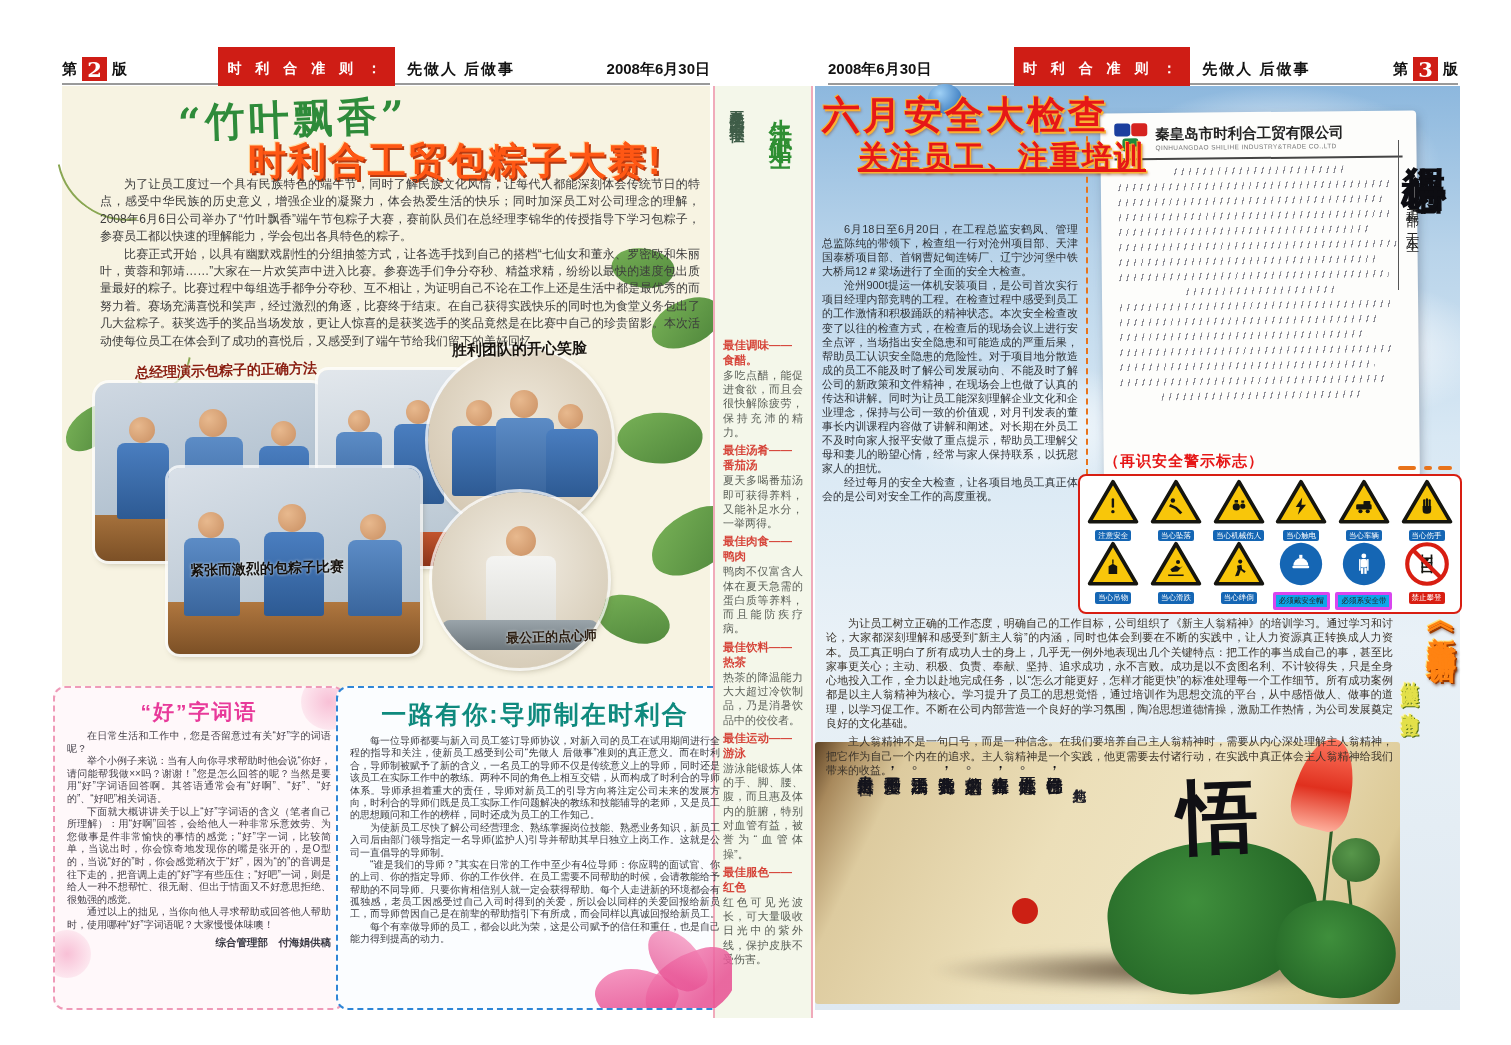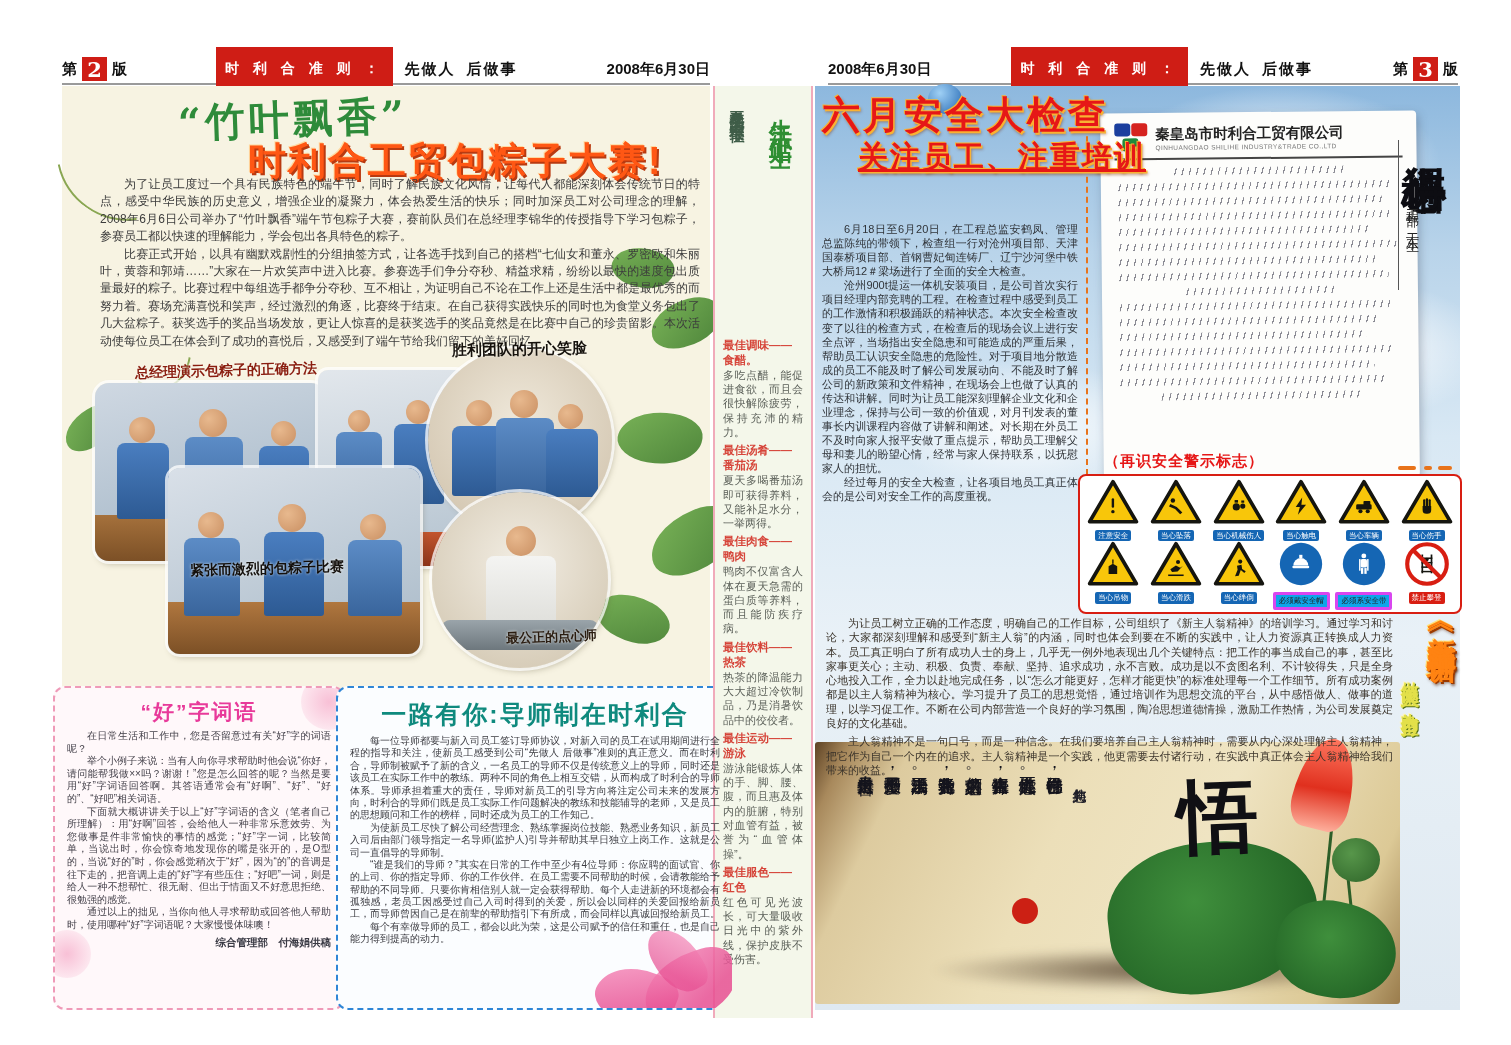--- a/index.html
+++ b/index.html
@@ -9,21 +9,21 @@
 
   
   .hdr{position:absolute;top:55px;height:28px;display:flex;align-items:center;
        border-bottom:2px solid #9a9a9a;font-size:15px;color:#111;font-weight:bold;}
   .hdr-left{left:62px;width:648px;}
   .hdr-right{left:828px;width:630px;}
   .pagenum{display:inline-flex;align-items:center;justify-content:center;width:25px;height:24px;
            background:#cf1d15;color:#fff;font-family:"DejaVu Serif",serif;font-size:21px;
            font-weight:bold;margin:0 5px;}
   .rulebox{background:#cf1d15;color:#fff;padding:13px 9px;letter-spacing:5px;font-size:14px;}
-  .ruletext{margin-left:12px;letter-spacing:2px;font-family:Liberation Mono, monospace;}
+  .ruletext{margin-left:12px;letter-spacing:2px;}
   .spacer{flex:1;}
 
   
   .page-left{left:62px;top:86px;width:648px;height:916px;background:#f7f3e2;}
   .title-script{left:178px;top:92px;font-family:"DejaVu Serif",serif;font-size:40px;font-weight:bold;
                 color:#2e8b3a;transform:rotate(-2deg);letter-spacing:4px;}
   .title-main{left:248px;top:136px;font-size:38px;font-weight:900;color:#ff5714;letter-spacing:2px;
               text-shadow:2px 2px 0 #b93a10,-1px -1px 0 #ffd9a0;}
   .z-article{left:100px;top:176px;width:600px;font-size:12px;line-height:1.45;color:#3c3c3c;
              text-align:justify;}

